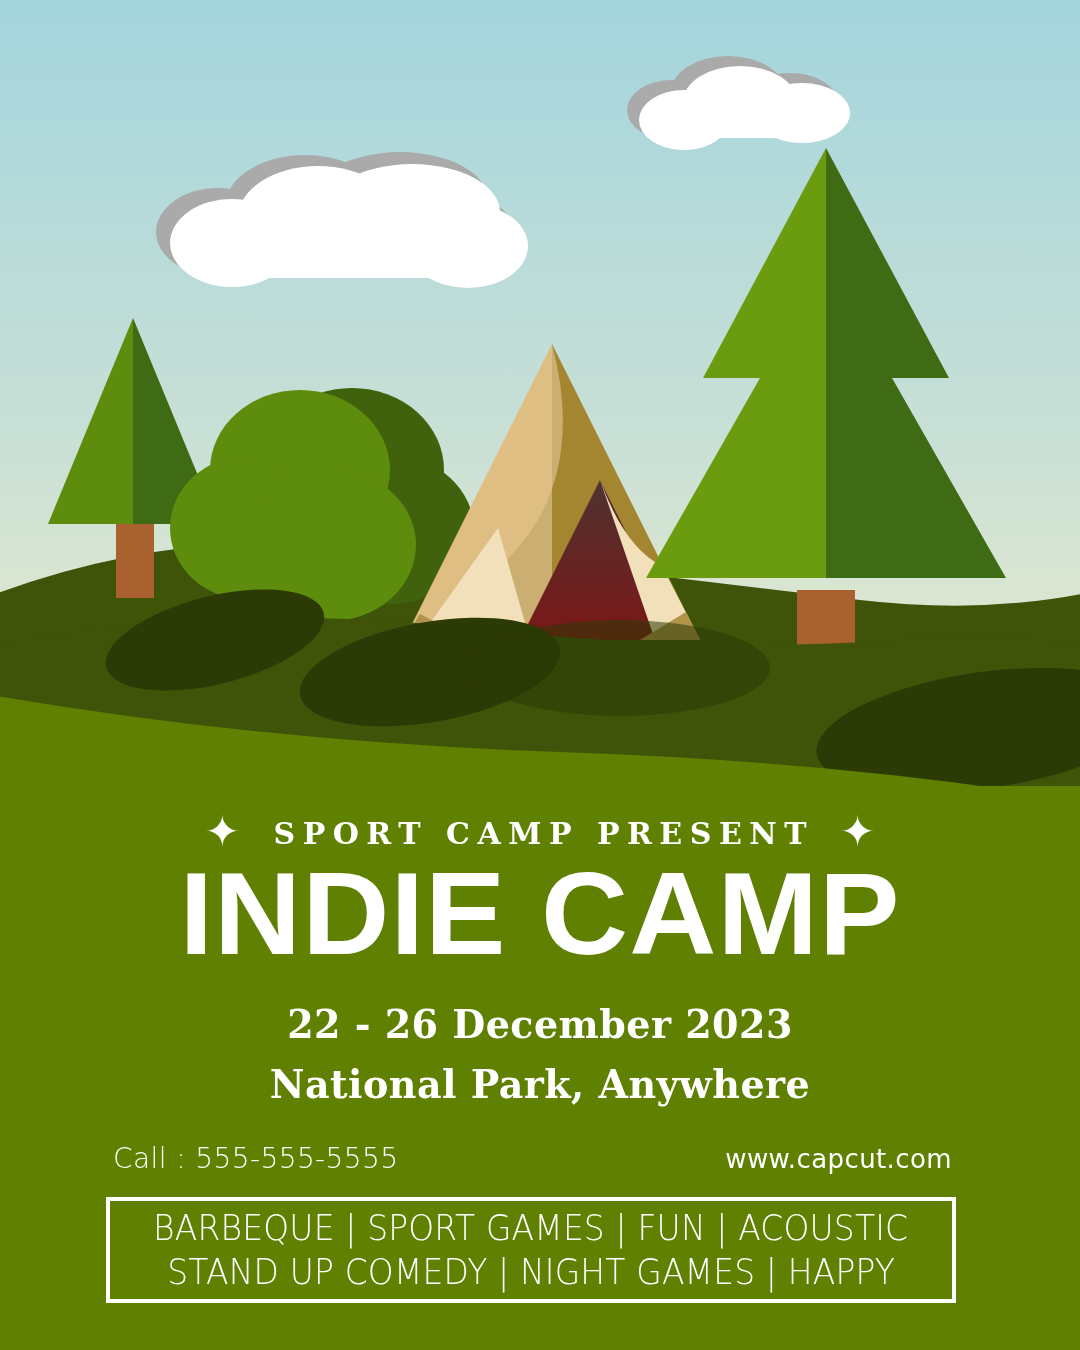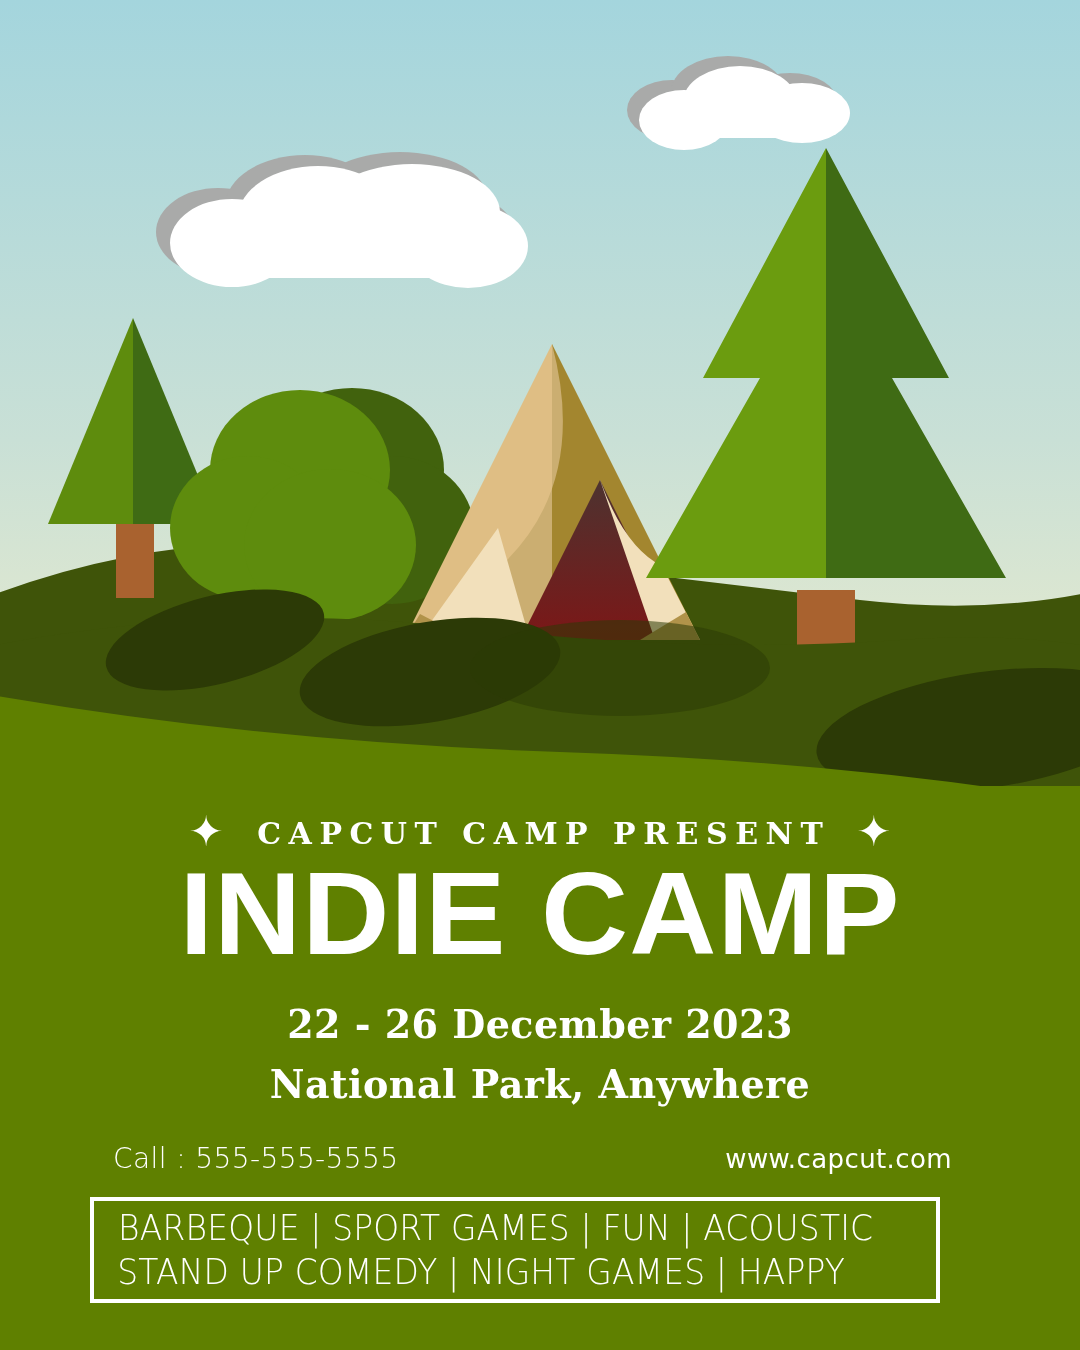--- a/index.html
+++ b/index.html
@@ -97,25 +97,25 @@
     position:absolute; right:128px; top:2px;
     color:#ffffff;
     font-family:"DejaVu Sans", sans-serif;
     font-weight:400;
     font-size:26px;
     letter-spacing:0.4px;
     white-space:nowrap;
   }
 
   .activities-box {
-    position:absolute; left:90px; top:407px;
+    position:absolute; left:106px; top:407px;
     width:850px; height:106px;
     border:4px solid #ffffff;
     display:flex; flex-direction:column;
-    align-items:flex-start; justify-content:center;
+    align-items:center; justify-content:center;
   }
   .activities-line {
     color:#ffffff;
     font-family:"DejaVu Sans", sans-serif;
     font-weight:300;
     font-size:35px;
     line-height:44px;
     letter-spacing:0.2px;
     white-space:nowrap;
     transform:scaleX(0.94);
@@ -232,21 +232,21 @@
         <path d="M -20 800 L -20 693 Q 260 742 560 752 Q 800 760 1010 790 L 1100 800 Z" fill="#5f8000"></path>
         <rect x="0" y="786" width="1080" height="20" fill="#5f8000"></rect>
       </g>
     </svg>
   </div>
 
   <div id="content">
 
     <div class="tagline-row">
       <span class="sparkle">✦</span>
-      <span class="tagline">CAPCUT CAMP PRESENT</span>
+      <span class="tagline">SPORT CAMP PRESENT</span>
       <span class="sparkle">✦</span>
     </div>
 
     <div class="main-title">INDIE CAMP</div>
 
     <div class="event-date">22 - 26 December 2023</div>
 
     <div class="event-place">National Park, Anywhere</div>
 
     <div class="contact-row">

